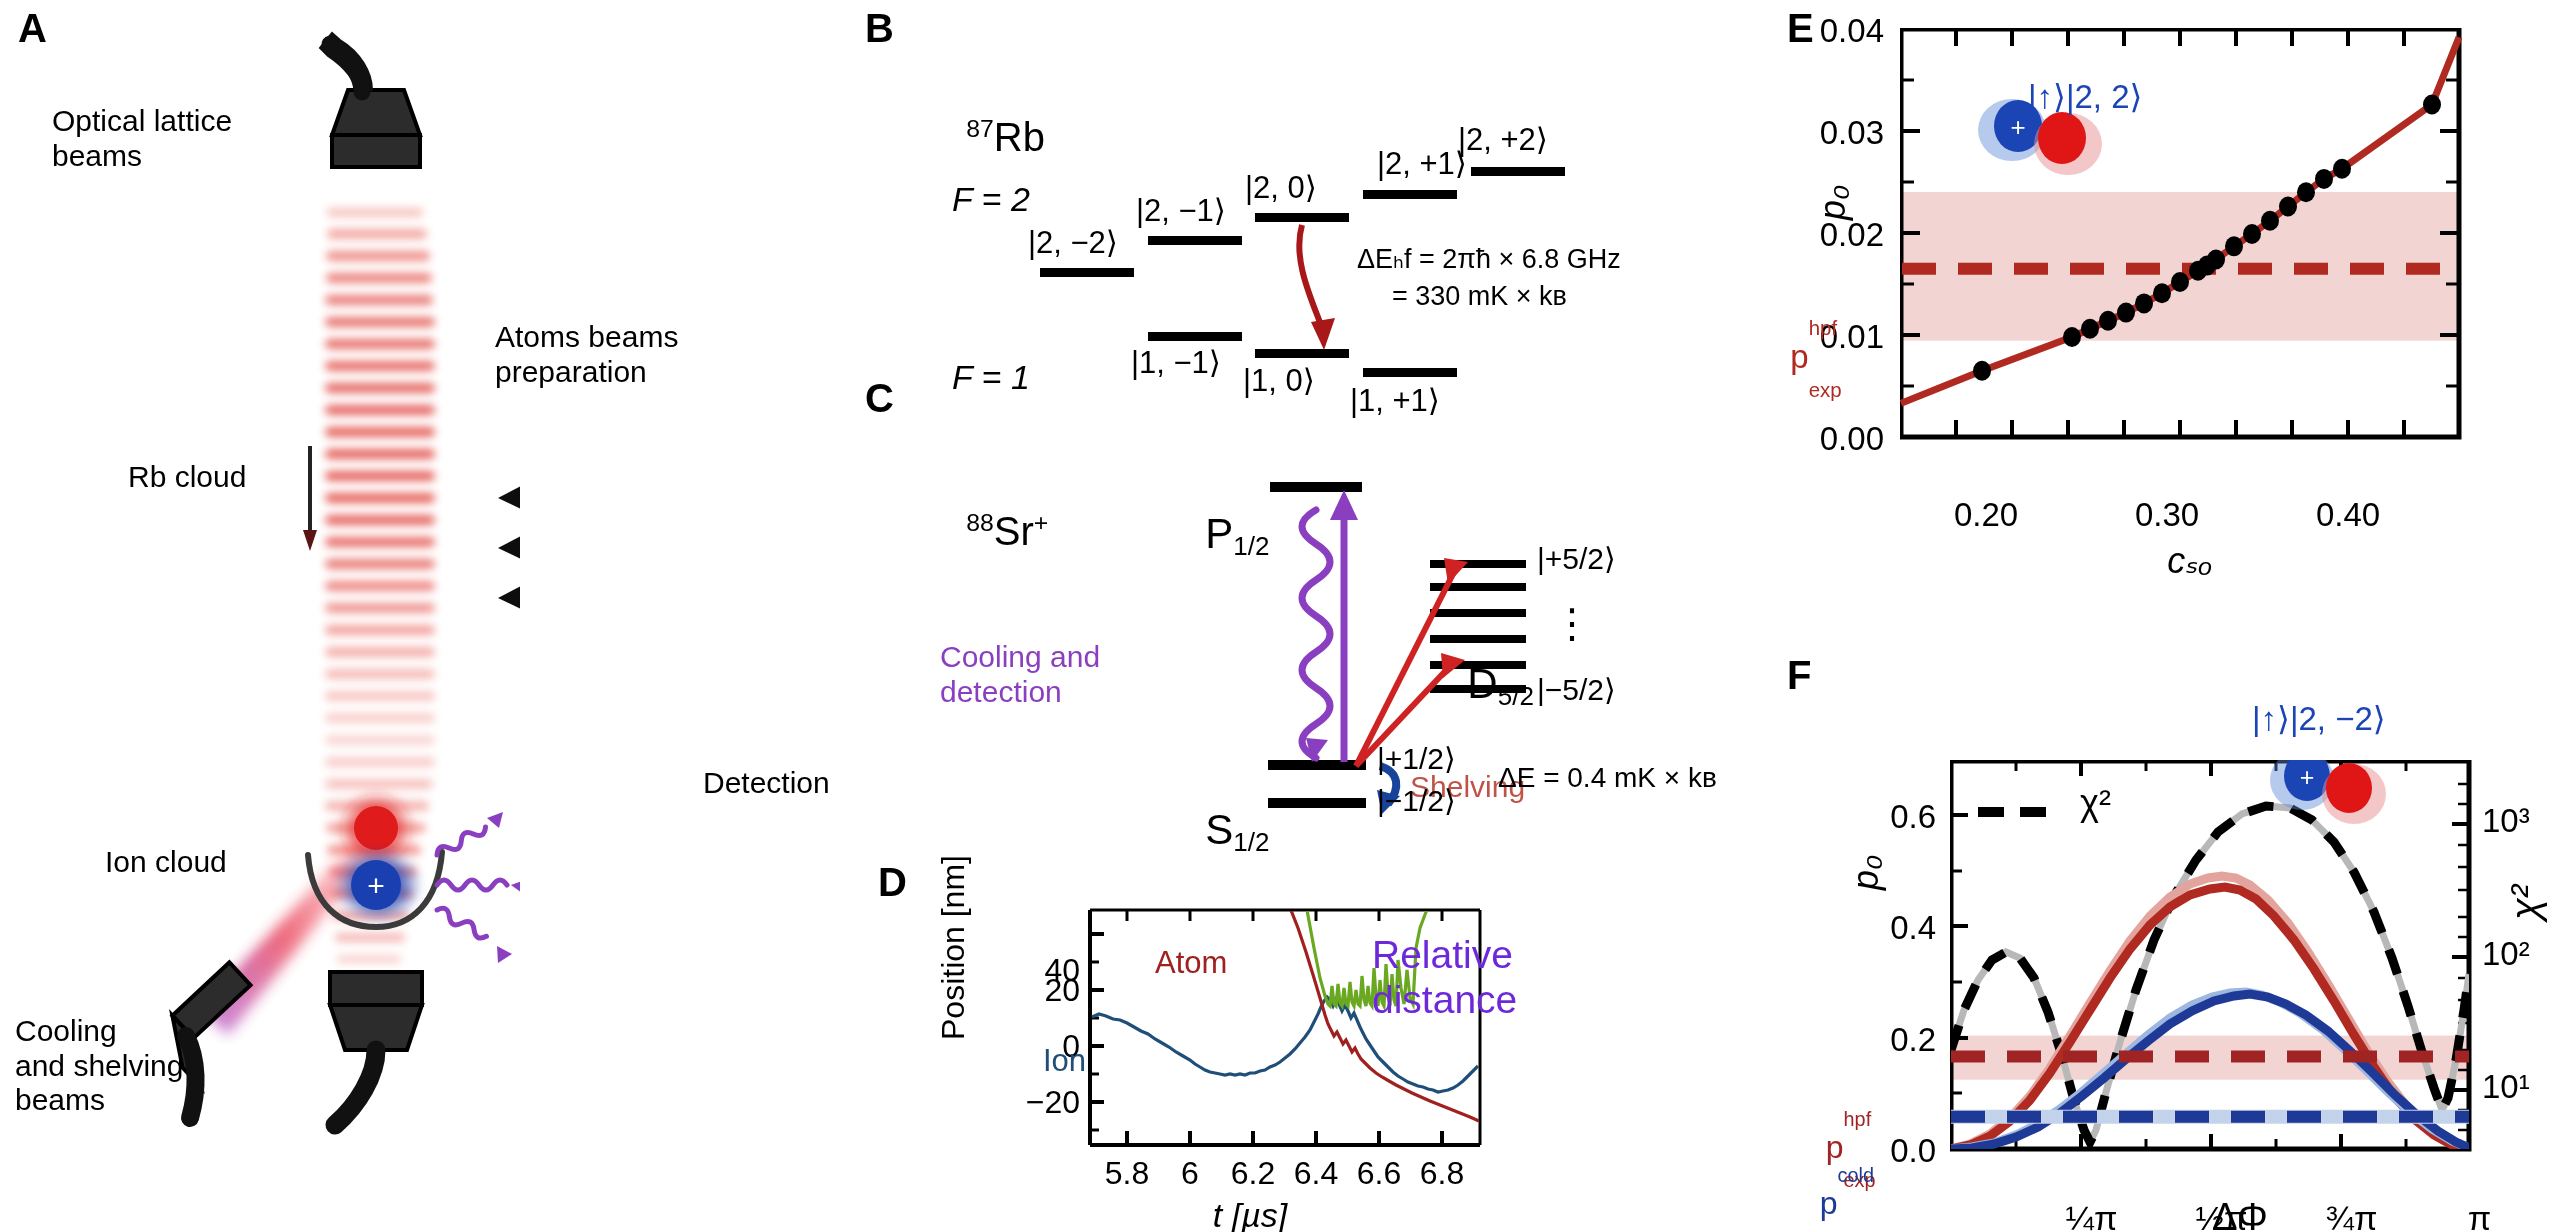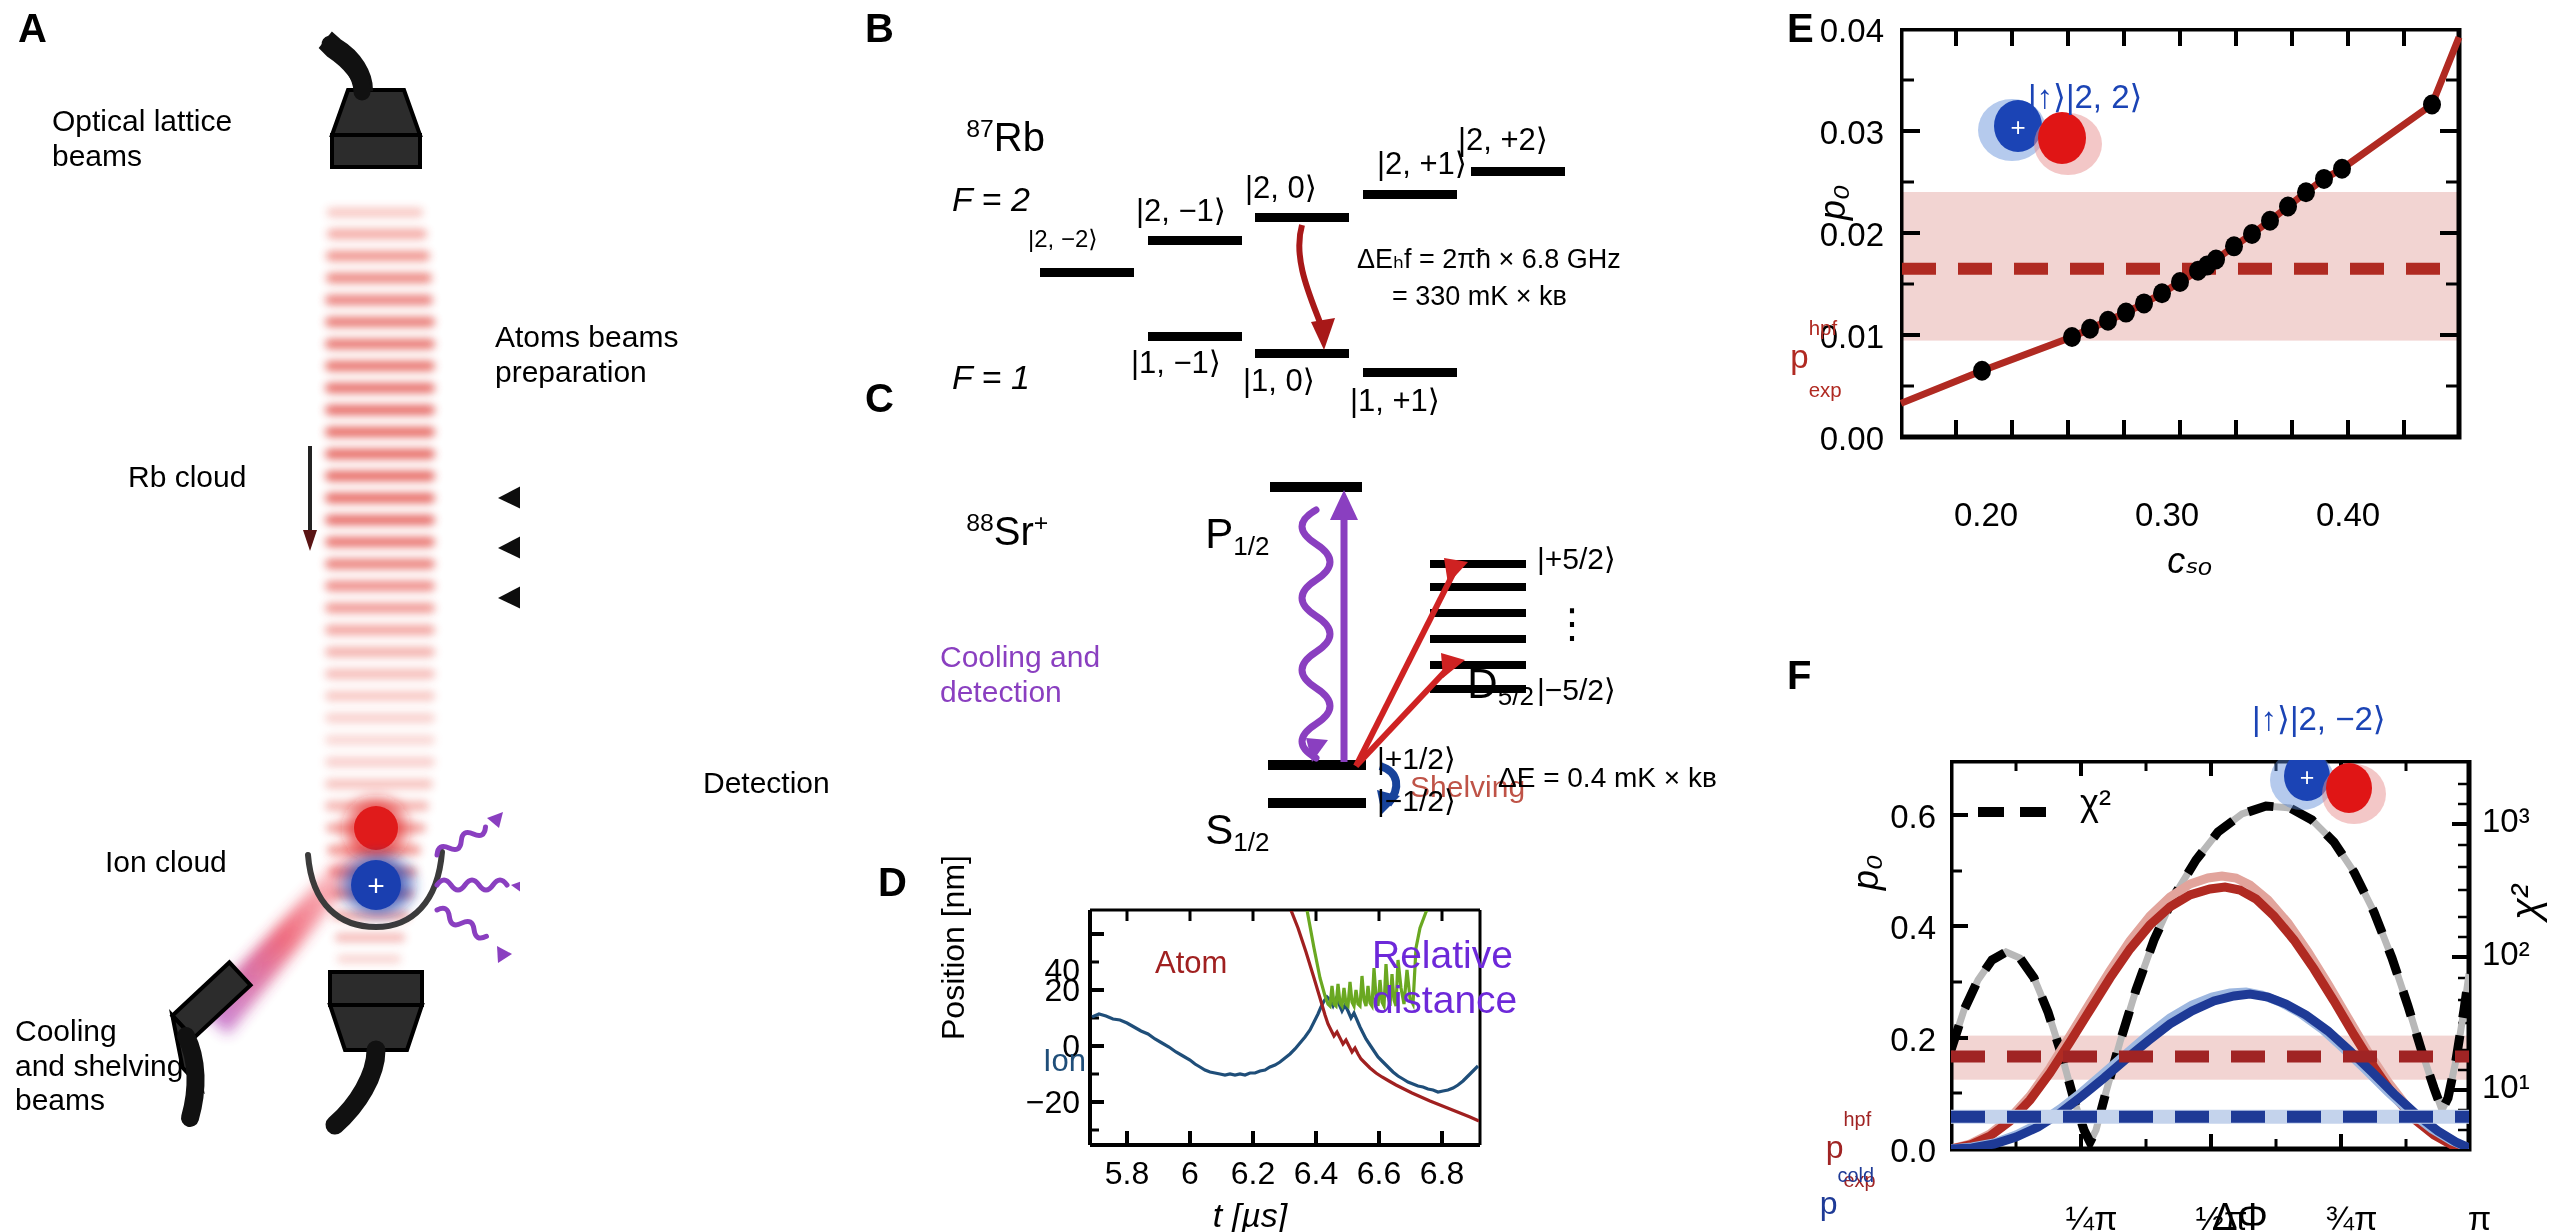--- a/index.html
+++ b/index.html
@@ -180,21 +180,21 @@
     <rect x="333" y="130" width="94" height="9"></rect>
     <rect x="441" y="107" width="94" height="9"></rect>
     <rect x="118" y="272" width="94" height="9"></rect>
     <rect x="225" y="289" width="94" height="9"></rect>
     <rect x="333" y="308" width="94" height="9"></rect>
   </g>
   <path d="M 272,165 C 262,200 282,240 292,268" fill="none" stroke="#a81818" stroke-width="6"></path>
   <path d="M 281,262 L 305,258 L 294,290 Z" fill="#a81818"></path>
 </svg>
 
-<div class="lbl" style="left:1028px;top:225px;font-size:24px;text-align:right;">|2, −2⟩</div>
+<div class="lbl" style="left:1028px;top:225px;font-size:31px;text-align:right;">|2, −2⟩</div>
 <div class="lbl" style="left:1136px;top:193px;font-size:31px;">|2, −1⟩</div>
 <div class="lbl" style="left:1245px;top:170px;font-size:31px;">|2, 0⟩</div>
 <div class="lbl" style="left:1349px;top:146px;font-size:31px;margin-left:28px;">|2, +1⟩</div>
 <div class="lbl" style="left:1458px;top:122px;font-size:31px;">|2, +2⟩</div>
 <div class="lbl" style="left:1131px;top:345px;font-size:31px;">|1, −1⟩</div>
 <div class="lbl" style="left:1243px;top:363px;font-size:31px;">|1, 0⟩</div>
 <div class="lbl" style="left:1350px;top:383px;font-size:31px;">|1, +1⟩</div>
 
 <div class="lbl" style="left:1357px;top:244px;font-size:27px;">ΔEₕf = 2πħ × 6.8 GHz</div>
 <div class="lbl" style="left:1392px;top:281px;font-size:27px;">= 330 mK × kʙ</div>

